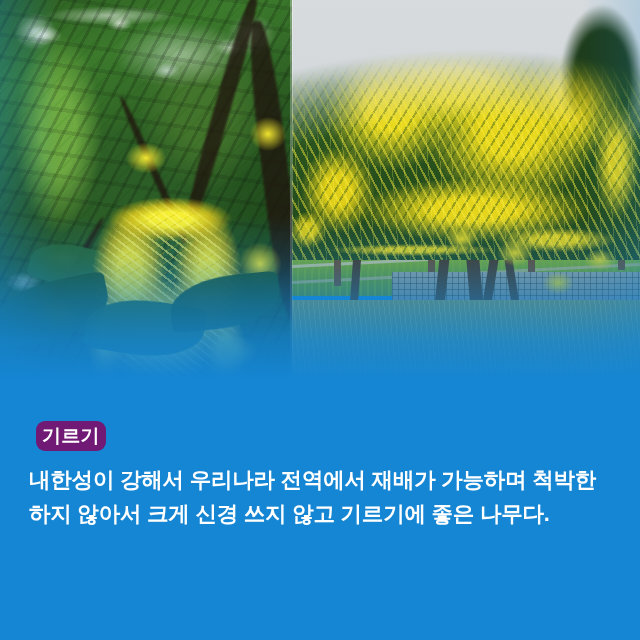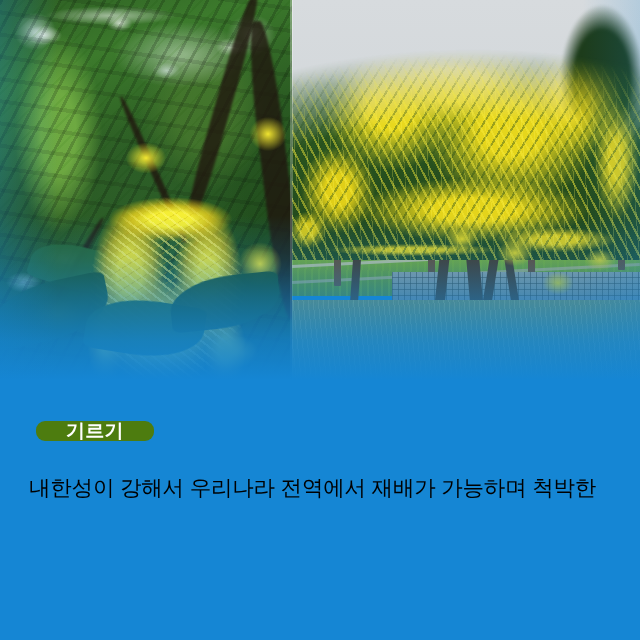--- a/index.html
+++ b/index.html
@@ -214,37 +214,37 @@
   }
 
   
   .panel{
     position:absolute;left:0;top:392px;width:640px;height:248px;
     background:#1586d4;
     z-index:10;
   }
   .badge{
     position:absolute;left:36px;top:29px;
-    height:20px;
+    height:30px;
     display:flex;align-items:center;justify-content:center;
-    padding:0 30px;
-    background:#4d7c0f;
+    padding:0 6px;
+    background:#701a75;
     border-radius:9px;
     color:#ffffff;
     font-size:19px;
     font-weight:700;
     letter-spacing:.2px;
     white-space:nowrap;
     box-sizing:border-box;
   }
   .body-copy{
-    position:absolute;left:29px;top:79px;width:586px;
-    color:#000000;
+    position:absolute;left:29px;top:71px;width:586px;
+    color:#ffffff;
     font-size:21.5px;
-    font-weight:400;
+    font-weight:700;
     line-height:34px;
     letter-spacing:-.2px;
     word-break:keep-all;
   }
   .body-copy .line{display:block;white-space:nowrap;}
 </style>
 </head>
 <body>
 
 <div id="card">
@@ -302,17 +302,18 @@
     <div class="photo-fade"></div>
     <div class="photo-fade-side"></div>
   </div>
 
   <div class="panel">
 
     <div class="badge">기르기</div>
 
     <div class="body-copy">
       <span class="line">내한성이 강해서 우리나라 전역에서 재배가 가능하며 척박한</span>
+      <span class="line">하지 않아서 크게 신경 쓰지 않고 기르기에 좋은 나무다.</span>
     </div>
 
   </div>
 
 </div>
 
 </body></html>

